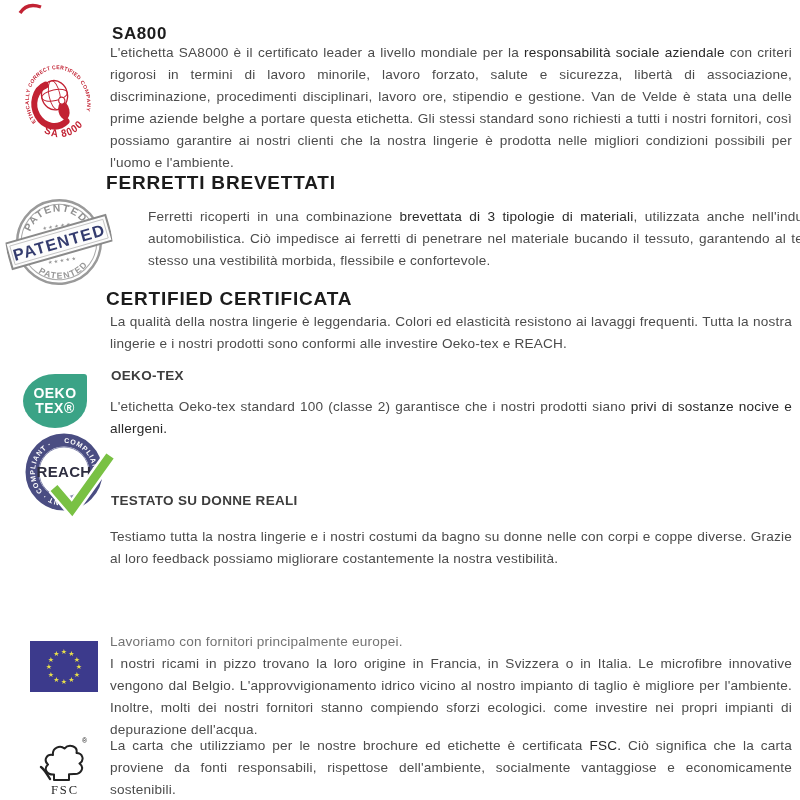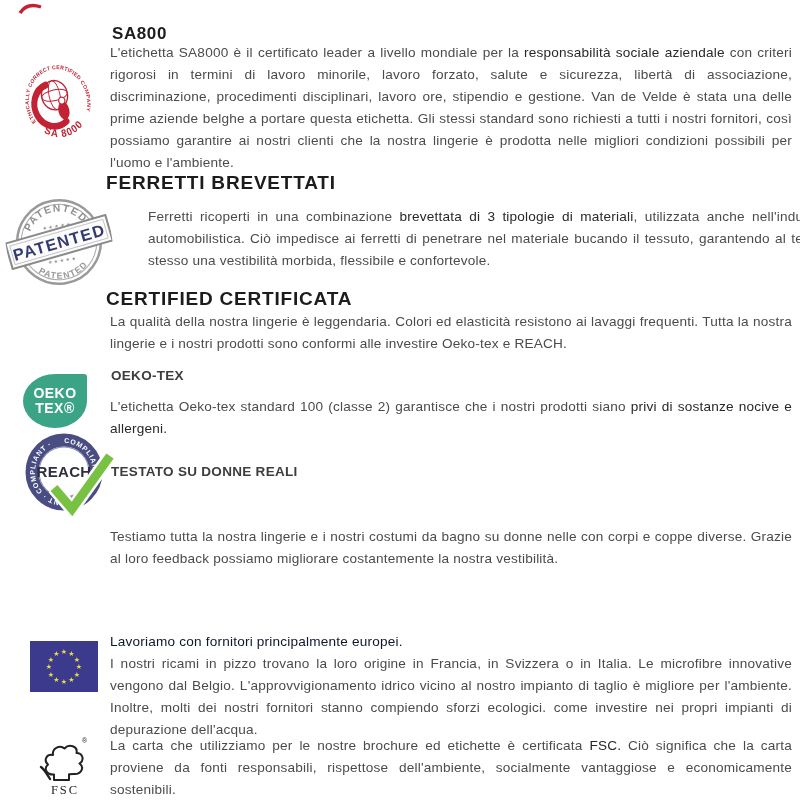--- a/index.html
+++ b/index.html
@@ -4,21 +4,21 @@
 <style>
   * { margin:0; padding:0; box-sizing:border-box; }
   html,body { width:800px; height:800px; background:#fff; }
   body { font-family:"Liberation Sans","DejaVu Sans",sans-serif; }
   .canvas { position:relative; width:800px; height:800px; background:#fff; overflow:hidden; }
 
   .txt { position:absolute; left:110px; width:682px; font-size:13.6px; line-height:22px;
          color:#4b4b4b; text-align:justify; letter-spacing:0.2px; }
   .txt .b { font-weight:normal; color:#282828; }
   .line { position:absolute; left:110px; width:682px; font-size:13.6px; line-height:22px;
-          color:#0f172a; letter-spacing:0.2px; }
+          color:#737373; letter-spacing:0.2px; }
   .h-big { position:absolute; left:106px; font-weight:bold; color:#1c1c1c; letter-spacing:0.8px; font-size:19px; }
   .h-med { position:absolute; left:112px; font-weight:bold; color:#1c1c1c; letter-spacing:0.6px; font-size:17px; }
   .label { position:absolute; left:111px; font-size:13.5px; color:#3d3d3d; letter-spacing:0.3px;font-weight:bold; }
 
   .logo-wrap { position:absolute; }
   .sa-logo   { left:22px;  top:54px;  width:72px;  height:96px; transform:rotate(-12deg); }
   .pat-logo  { left:6px;   top:196px; width:106px; height:92px; transform:rotate(-9deg); }
   .oeko-logo { left:23px;  top:374px; width:64px;  height:54px; background:#3ba386;
                border-radius:50% 3px 50% 50%; display:flex; flex-direction:column;
                align-items:center; justify-content:center; color:#fff; font-weight:bold;
@@ -112,21 +112,21 @@
       <text font-size="7" font-weight="bold" fill="#ffffff" letter-spacing="0.8">
         <textPath href="#reachRing">COMPLIANT · COMPLIANT · COMPLIANT ·</textPath>
       </text>
       <circle cx="44" cy="42" r="25" fill="none" stroke="#6a6d9c" stroke-width="0.8"></circle>
       <text x="44" y="47" text-anchor="middle" font-size="15" font-weight="bold" fill="#2e2e40" letter-spacing="0.3">REACH</text>
       <path d="M 34,58 L 52,79 L 90,26" stroke="#ffffff" stroke-width="14" fill="none"></path>
       <path d="M 34,58 L 52,79 L 90,26" stroke="#79c143" stroke-width="9" fill="none"></path>
     </svg>
   </div>
 
-  <div class="label" style="top:464px;text-align:center;">TESTATO SU DONNE REALI</div>
+  <div class="label" style="top:493px;text-align:center;">TESTATO SU DONNE REALI</div>
   <p class="txt" style="top:526px;"><span>Testiamo tutta la nostra lingerie e i nostri costumi da bagno su donne nelle con corpi e coppe diverse. Grazie al loro feedback possiamo migliorare costantemente la nostra vestibilità.</span></p>
 
   <div class="logo-wrap eu-flag">
     <svg viewBox="0 0 68 51" width="68" height="51">
       <g fill="#e8df4a" font-size="7" text-anchor="middle">
         <text x="34" y="13">★</text>
         <text x="41.5" y="15">★</text>
         <text x="47" y="20.5">★</text>
         <text x="49" y="28">★</text>
         <text x="47" y="35.5">★</text>

